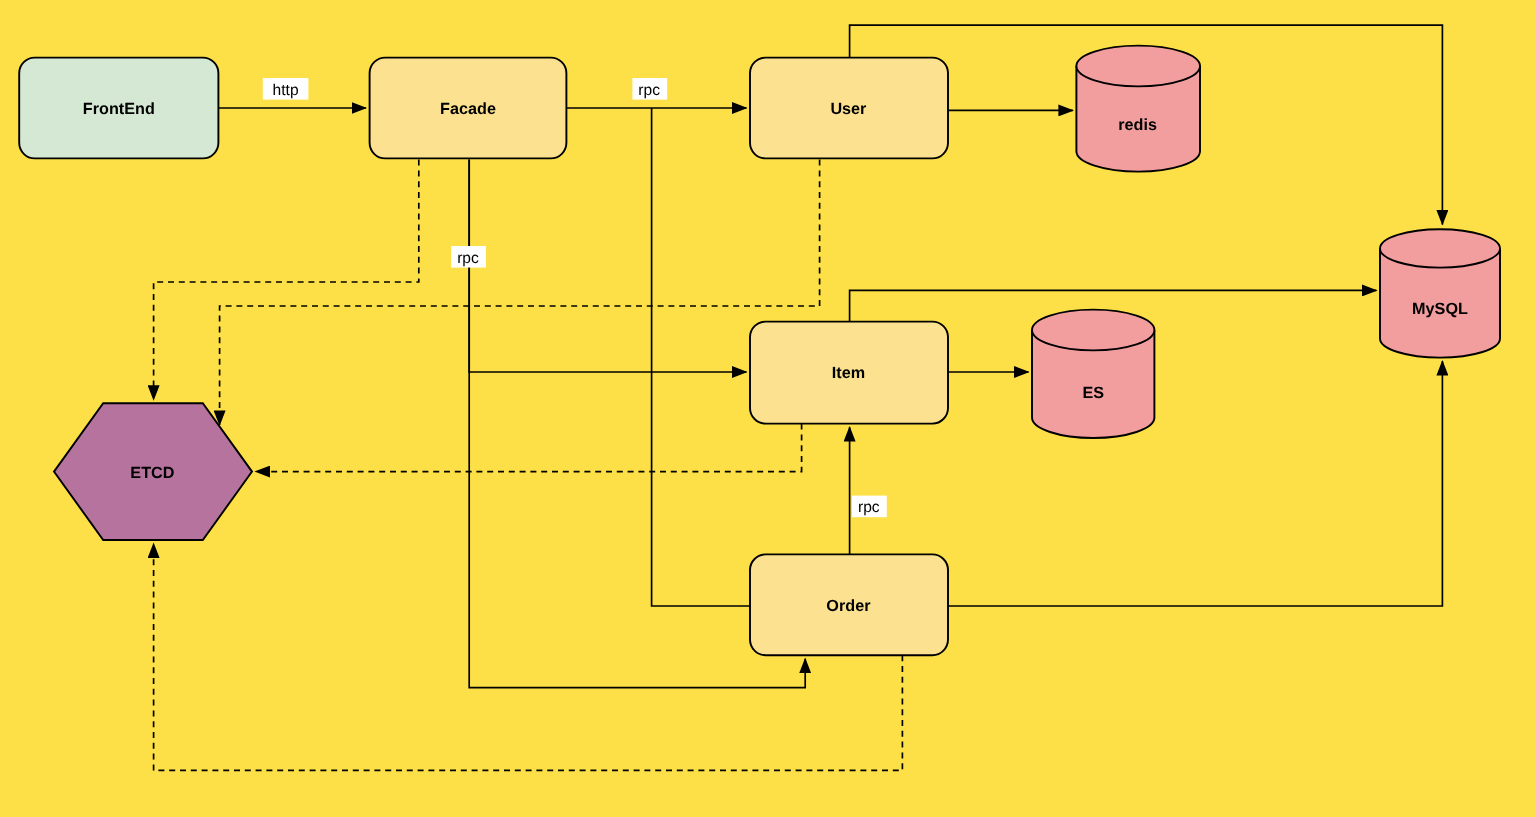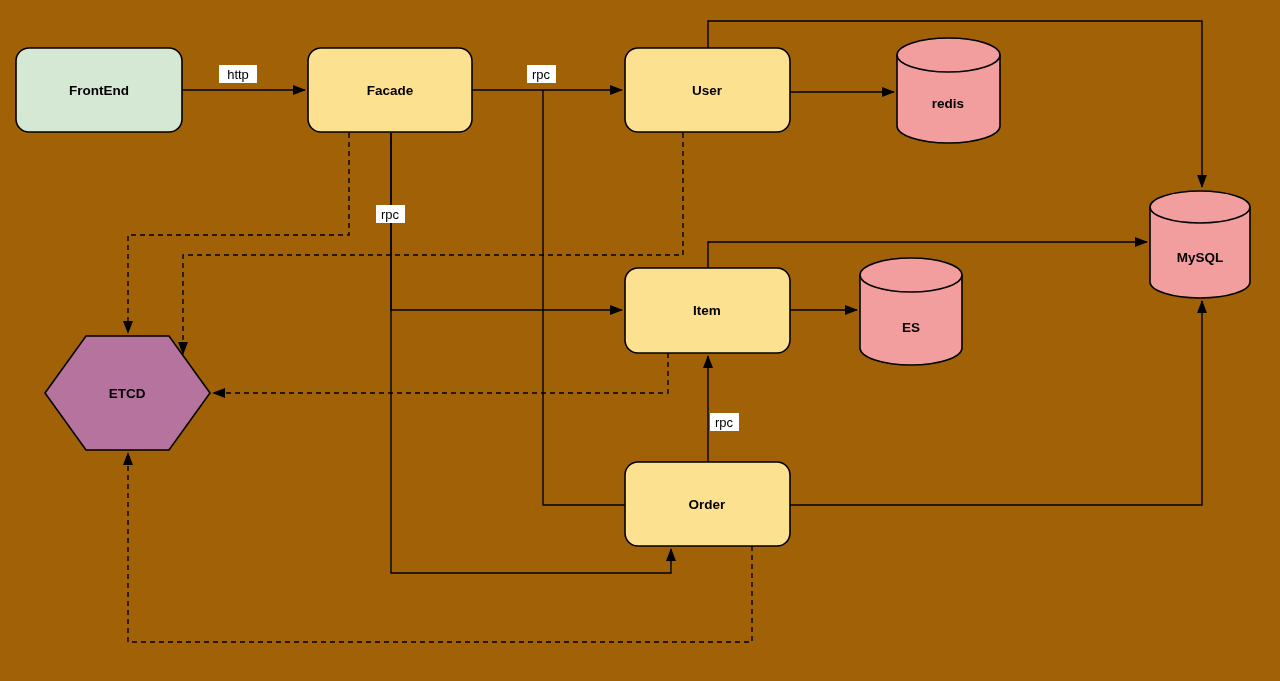--- a/index.html
+++ b/index.html
@@ -8,21 +8,21 @@
     background: #ffffff;
     width: 1280px;
     height: 681px;
     overflow: hidden;
     font-family: "Liberation Sans", "DejaVu Sans", sans-serif;
   }
   #canvas {
     position: relative;
     width: 1280px;
     height: 681px;
-    background: #a16207;
+    background: #fde047;
   }
   svg { display: block; }
   .edge {
     fill: none;
     stroke: #000000;
     stroke-width: 1.4;
   }
   .edge.dashed {
     stroke-dasharray: 5 4;
   }

